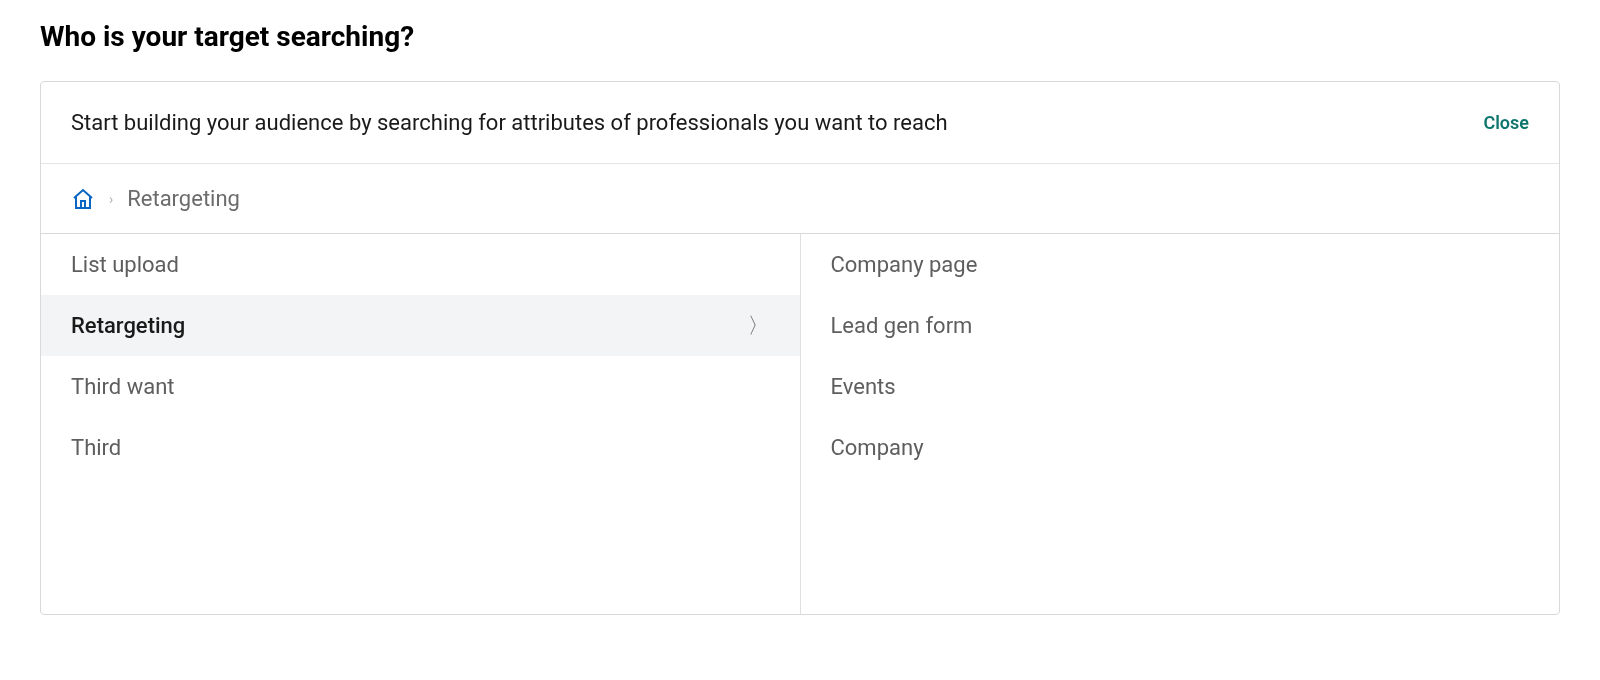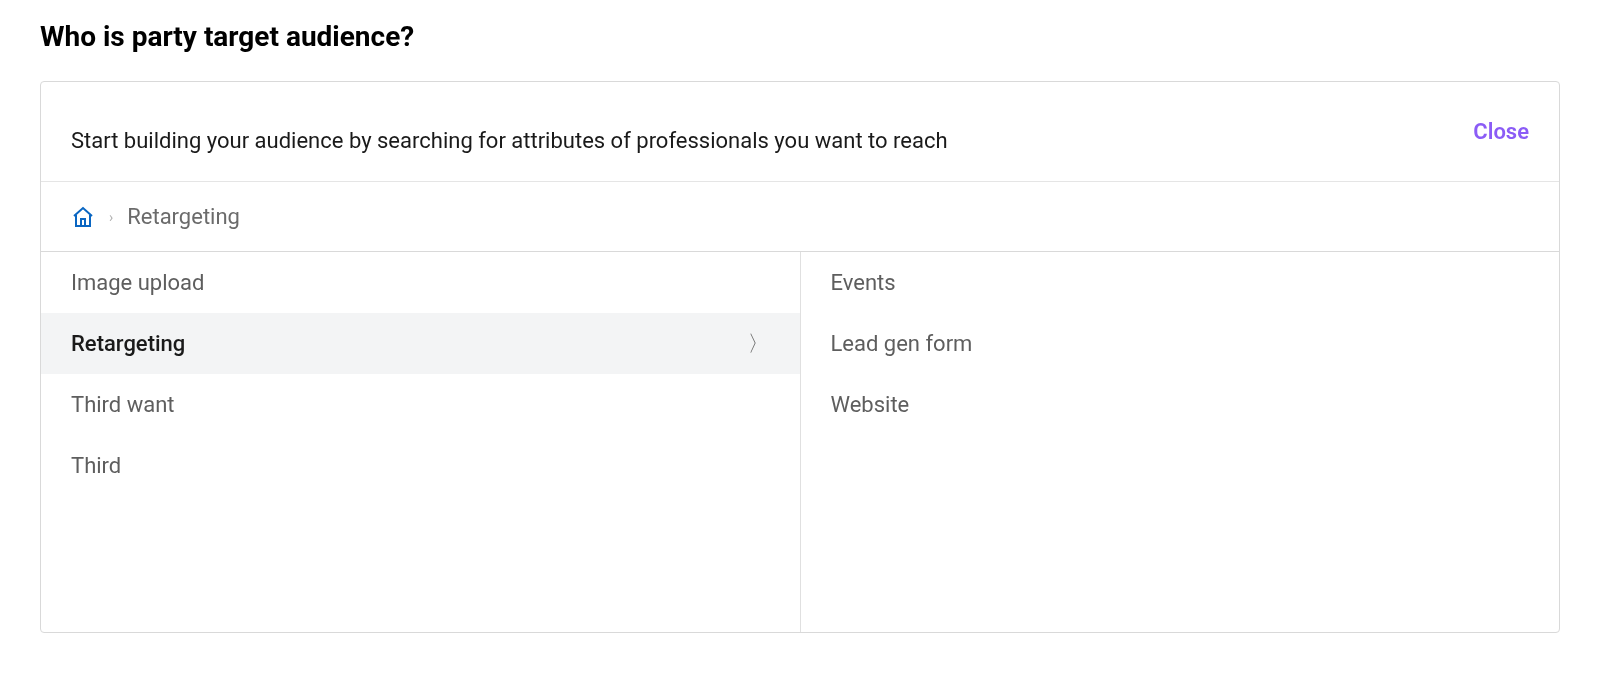--- a/index.html
+++ b/index.html
@@ -28,26 +28,25 @@
       display: flex;
       justify-content: space-between;
       align-items: center;
       padding: 28px 30px;
       border-bottom: 1px solid #e5e5e5;
     }
     .panel-header-text {
       font-size: 22px;
       color: #1a1a1a;
       font-weight: 400;
-      margin-top: 18px;
     }
     .close-link {
-      font-size: 22px;
+      font-size: 18px;
       font-weight: 600;
-      color: #8b5cf6;
+      color: #0f766e;
       cursor: pointer;
     }
     .breadcrumb-bar {
       display: flex;
       align-items: center;
       padding: 22px 30px;
       border-bottom: 1px solid #d9d9d9;
       gap: 14px;
     }
     .home-icon {
@@ -101,21 +100,21 @@
     .chevron {
       color: #6b6b6b;
       font-size: 22px;
       font-weight: 400;
       line-height: 1;
     }
   </style>
 </head>
 <body>
 
-<h1 class="page-title">Who is party target audience?</h1>
+<h1 class="page-title">Who is your target searching?</h1>
 
 <div class="panel">
 
   <div class="panel-header">
     <div class="panel-header-text">Start building your audience by searching for attributes of professionals you want to reach</div>
     <div class="close-link">Close</div>
   </div>
 
   <div class="breadcrumb-bar">
     <span class="home-icon">
@@ -126,41 +125,44 @@
       </svg>
     </span>
     <span class="breadcrumb-sep">›</span>
     <span class="breadcrumb-current">Retargeting</span>
   </div>
 
   <div class="columns">
 
     <div class="col col-left">
       <div class="menu-item">
-        <span>Image upload</span>
+        <span>List upload</span>
       </div>
       <div class="menu-item active">
         <span>Retargeting</span>
         <span class="chevron">〉</span>
       </div>
       <div class="menu-item">
         <span>Third want</span>
       </div>
       <div class="menu-item">
         <span>Third</span>
       </div>
     </div>
 
     <div class="col col-right">
       <div class="menu-item">
-        <span>Events</span>
+        <span>Company page</span>
       </div>
       <div class="menu-item">
         <span>Lead gen form</span>
       </div>
       <div class="menu-item">
-        <span>Website</span>
+        <span>Events</span>
+      </div>
+      <div class="menu-item">
+        <span>Company</span>
       </div>
     </div>
 
   </div>
 
 </div>
 
 </body></html>

